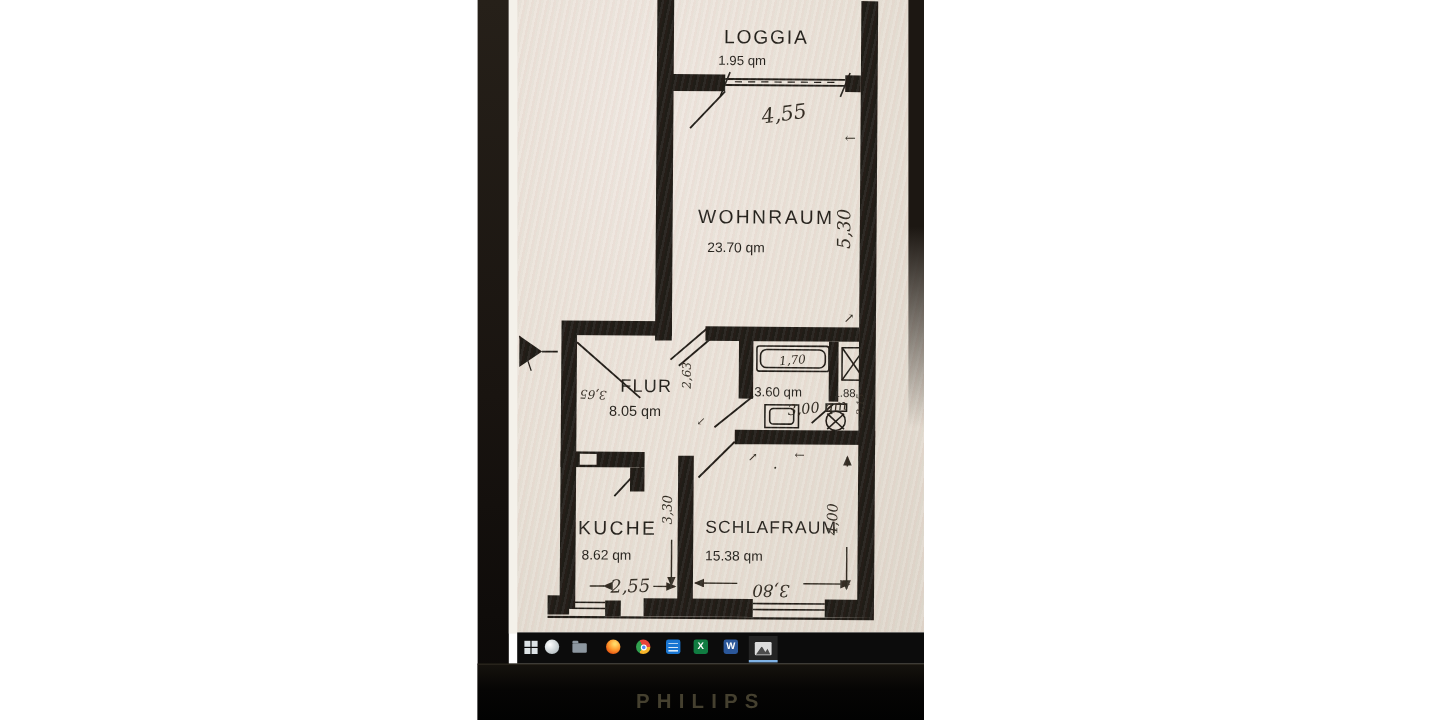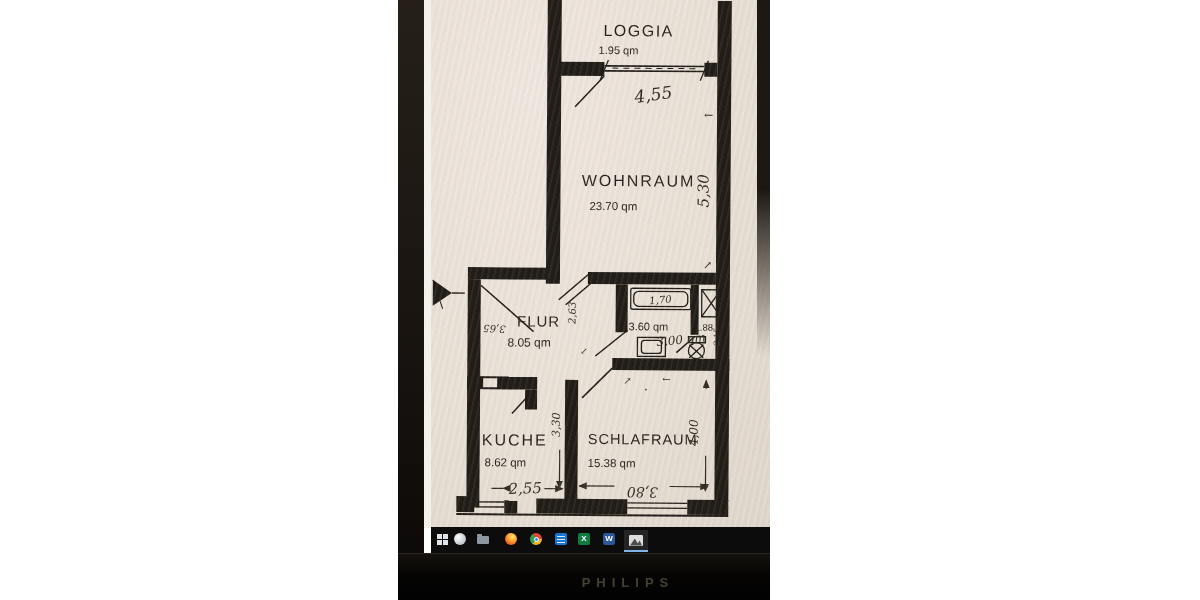--- a/index.html
+++ b/index.html
@@ -41,21 +41,21 @@
   .photos-box{position:absolute;top:3px;width:24px;height:20px;background:rgba(255,255,255,.10);
     border-bottom:2px solid #7fb2e5;display:flex;align-items:center;justify-content:center;}
   .pic{width:14px;height:11px;background:#dcdcdc;border-radius:1px;position:relative;overflow:hidden;}
   .pic i{position:absolute;left:1px;bottom:0;width:12px;height:7px;background:#4c4c4c;
     clip-path:polygon(0 100%,40% 0,65% 70%,80% 30%,100% 100%);}
   
   .bezel{position:absolute;left:0;top:553px;width:372px;height:47px;
     background:linear-gradient(to bottom,#16130e,#060504 45%,#020202);}
   .bezel-line{position:absolute;left:0;top:0;width:100%;height:1px;background:#2c2820;}
   .brand{position:absolute;left:0;top:22px;width:100%;text-align:center;
-    color:#45402f;font-size:13px;font-weight:bold;letter-spacing:6px;padding-left:44px;}
+    color:#45402f;font-size:17px;font-weight:bold;letter-spacing:6px;}
   
   text{fill:#1a1712;}
   .print{font-family:"Liberation Sans",sans-serif;fill:#1c1914;}
   .hand{font-family:"DejaVu Serif",serif;font-style:italic;fill:#2a241b;}
   .wall{fill:#18140f;}
   .ln{stroke:#18140f;fill:none;}
 </style>
 </head>
 <body>
 

